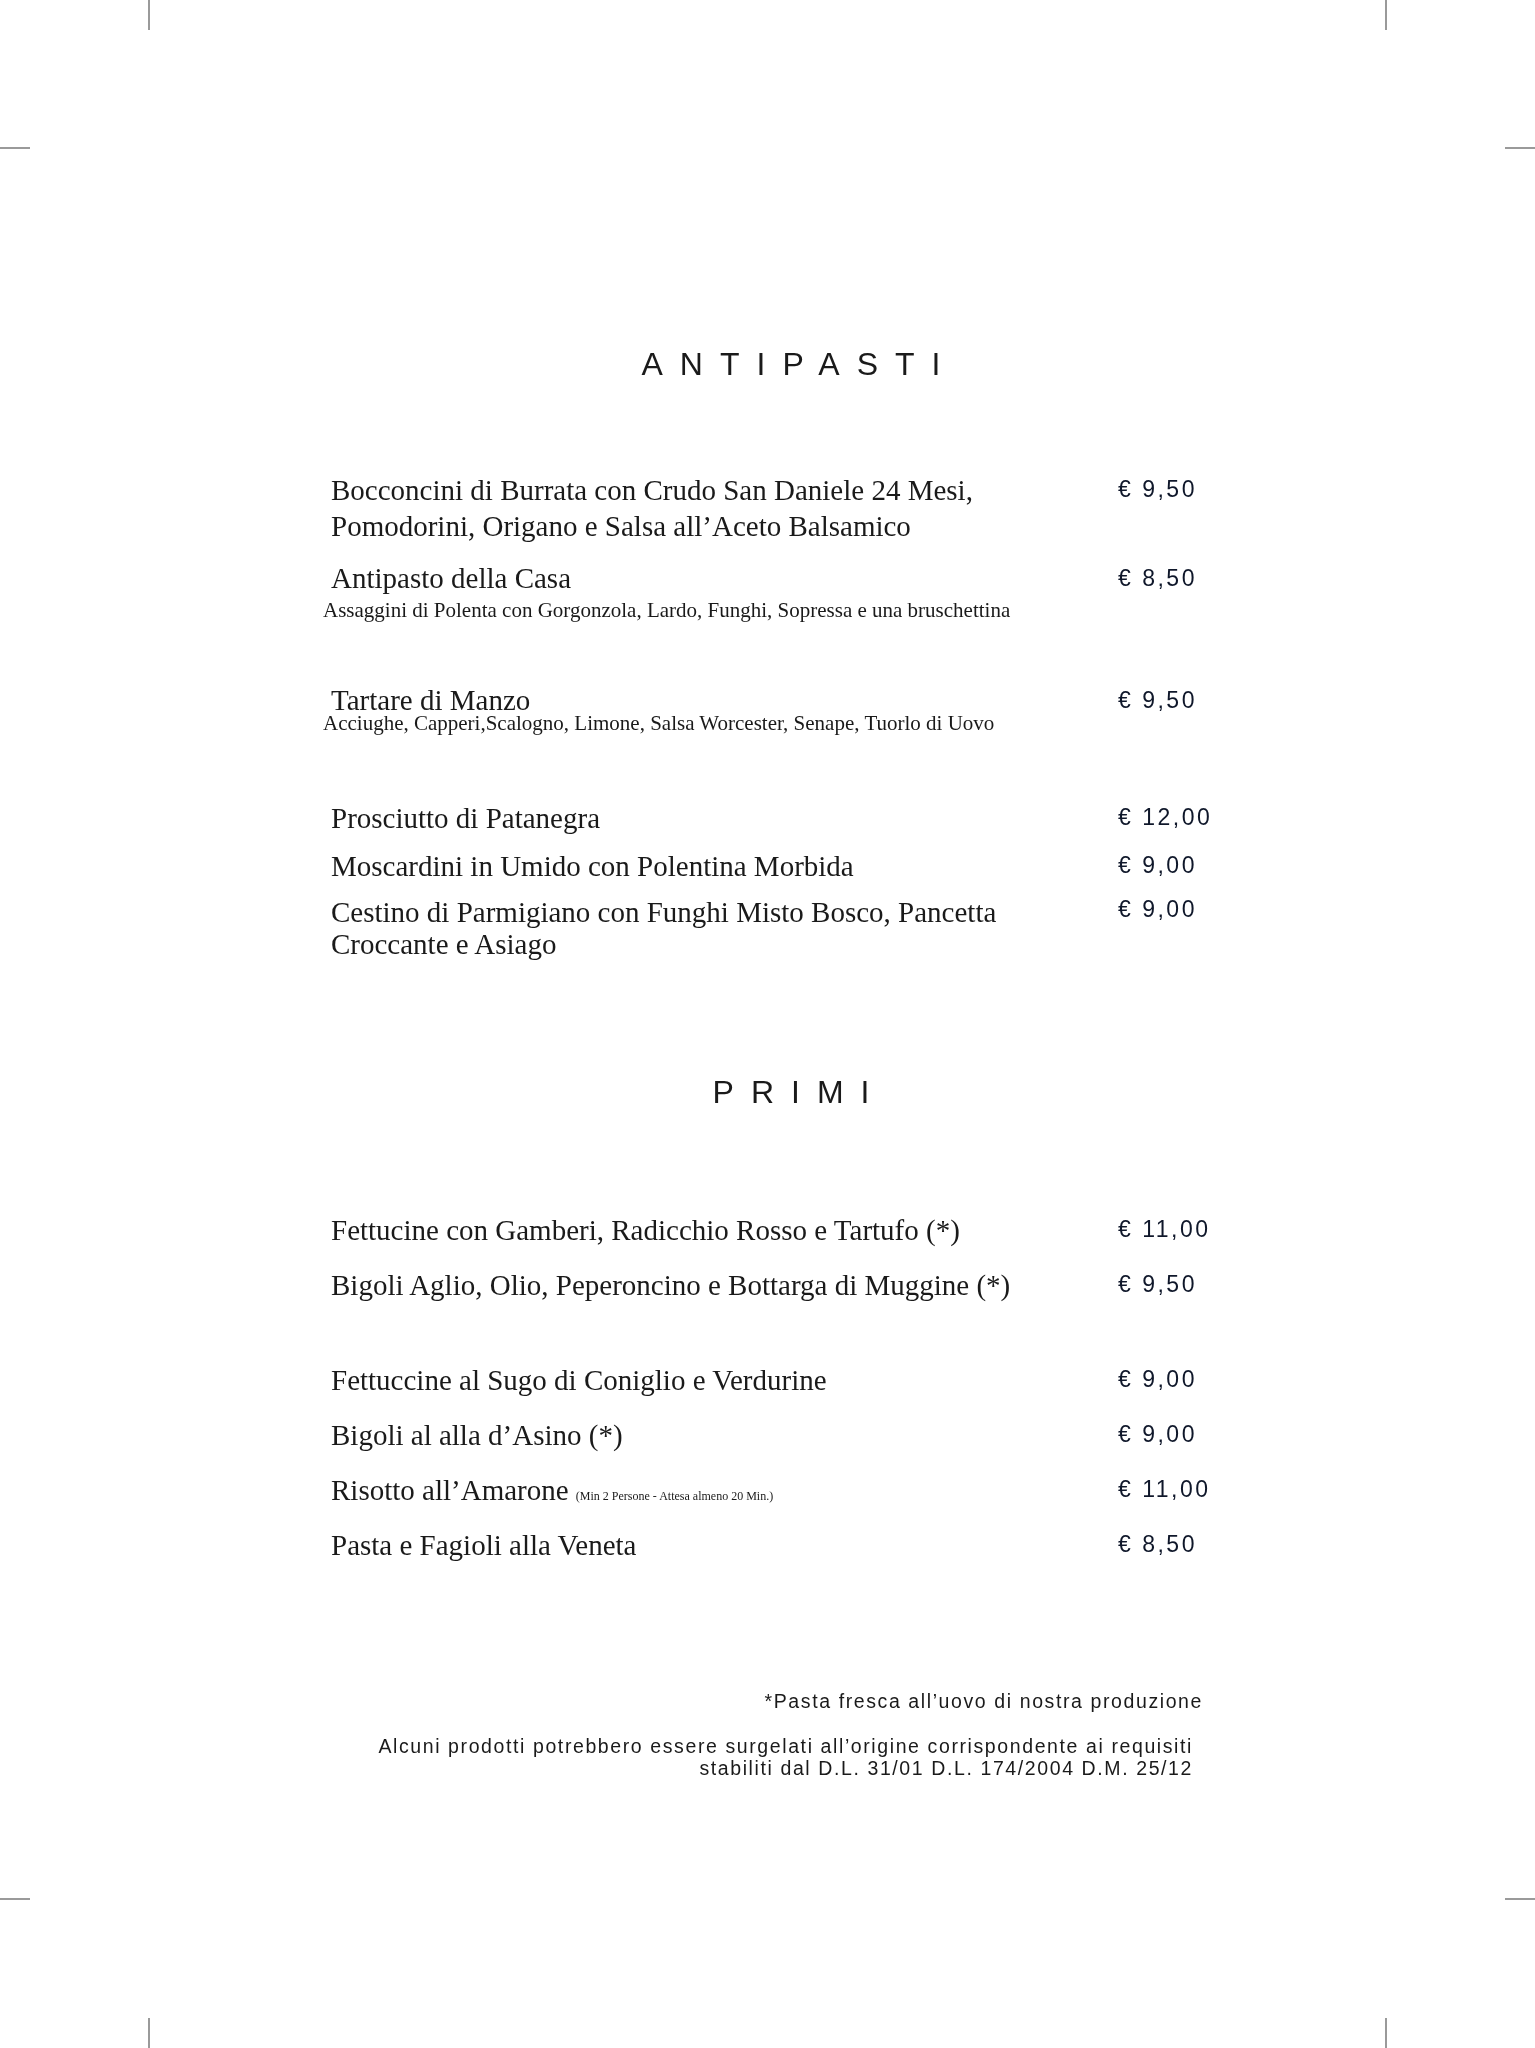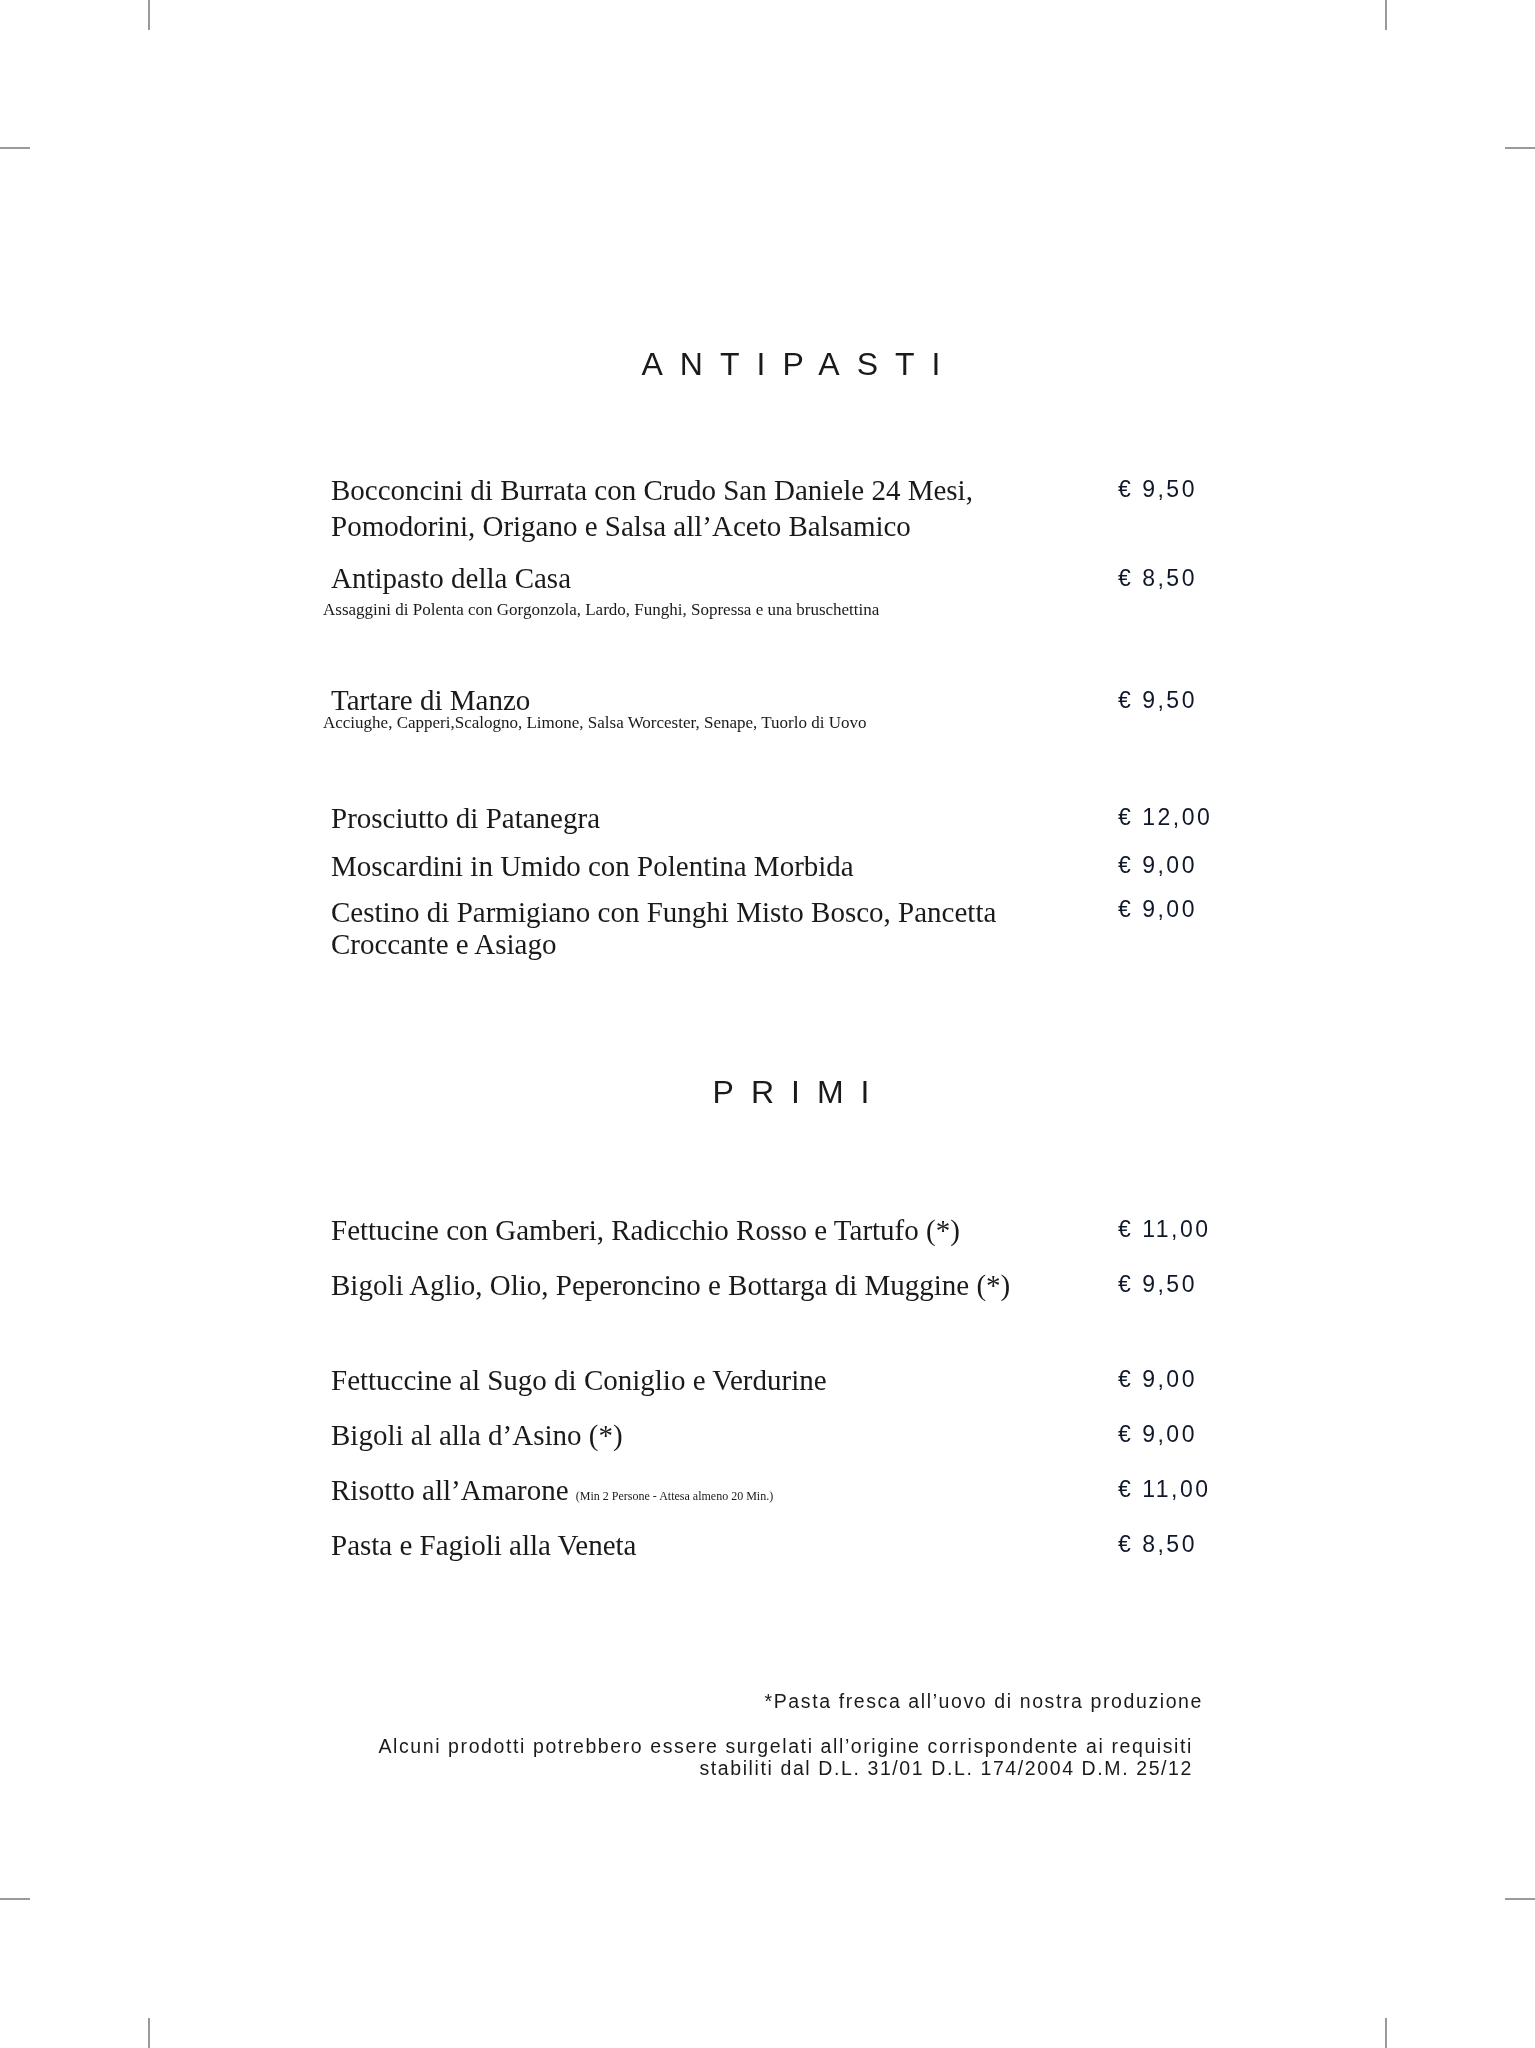--- a/index.html
+++ b/index.html
@@ -56,21 +56,21 @@
       color: #1a1a1a;
     }
     .item-name .note {
       font-size: 12px;
     }
     .item-desc {
       position: absolute;
       left: 0;
       width: 790px;
       font-family: "Liberation Serif", serif;
-      font-size: 17px;
+      font-size: 21px;
       line-height: 38px;
       color: #1a1a1a;
     }
     .item-price {
       position: absolute;
       left: 795px;
       top: 4px;
       font-family: "Liberation Sans", sans-serif;
       font-size: 23px;
       letter-spacing: 2.5px;

